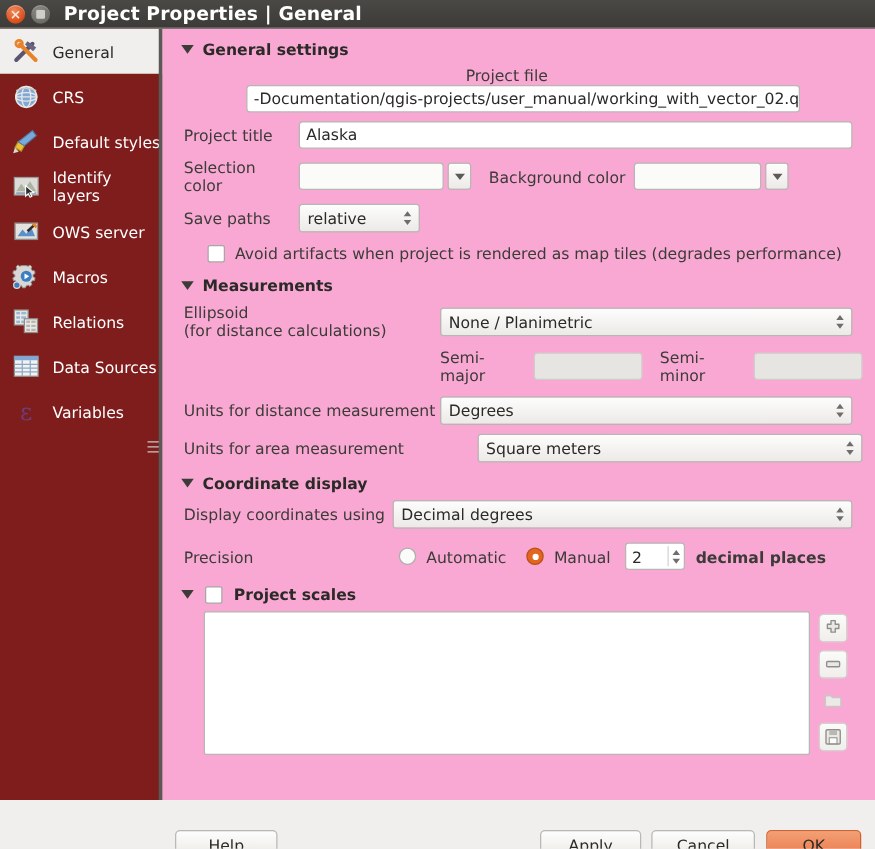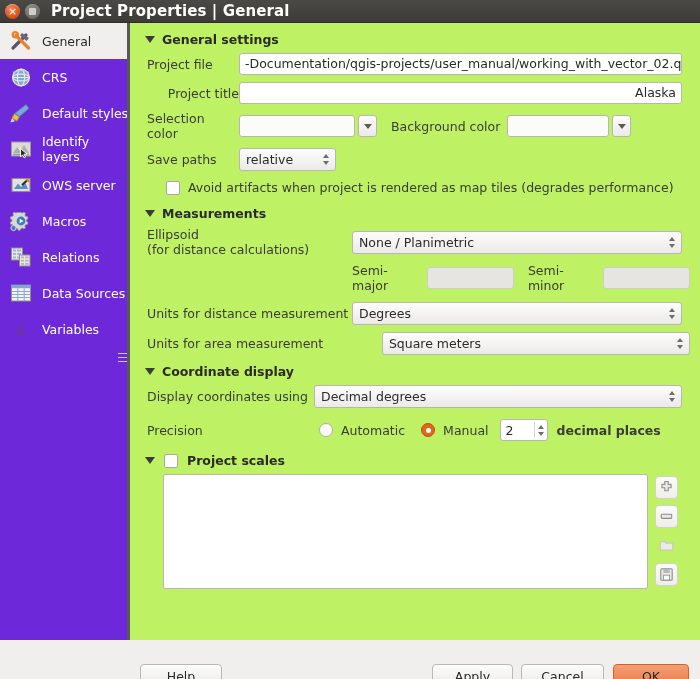--- a/index.html
+++ b/index.html
@@ -36,21 +36,21 @@
   .title-text {
     color: #ffffff; font-weight: bold; font-size: 15px;
     margin-left: 6px; letter-spacing: .1px;
   }
 
   
   .body-row { flex: 1 1 auto; display: flex; min-height: 0; }
 
   .sidebar {
     width: 130px; flex: 0 0 130px;
-    background: #6d28d9;
+    background: #7f1d1d;
     position: relative;
     padding-top: 0;
   }
   .side-item {
     height: 36px; display: flex; align-items: center;
     padding-left: 9px; gap: 9px;
     color: #ffffff; font-size: 12.5px;
     cursor: default; position: relative;
   }
   .side-item.selected { background: #f0efee; color: #2b2a27; }
@@ -63,21 +63,21 @@
   }
   .splitter-grip {
     position: absolute; right: 3px; top: 330px; width: 9px; height: 13px;
   }
   .splitter-grip i {
     display:block; width: 9px; height: 1px; background: #c9c8c4; margin-bottom: 3px;
   }
 
   
   .content {
-    flex: 1 1 auto; background: #bef264;
+    flex: 1 1 auto; background: #f9a8d4;
     position: relative; overflow: hidden;
     padding: 0 10px 0 12px;
   }
 
   .section-hdr {
     display: flex; align-items: center; gap: 7px;
     font-weight: bold; font-size: 12.5px; color: #2b2a27;
     margin: 9px 0 6px 3px;
   }
   .tri {
@@ -320,26 +320,26 @@
       </div>
     </div>
 
     <div class="content">
 
       <div class="section-hdr">
         <span class="tri"></span>
         <span>General settings</span>
       </div>
 
-      <div class="row" style="margin-left:5px;">
+      <div class="row" style="margin-left:5px;flex-direction:column;">
         <span class="lbl" style="width:92px;">Project file</span>
         <span class="tf" style="width:443px;">-Documentation/qgis-projects/user_manual/working_with_vector_02.qgs</span>
       </div>
 
-      <div class="row" style="margin-left:5px;text-align:right;">
+      <div class="row" style="margin-left:5px;">
         <span class="lbl" style="width:92px;">Project title</span>
         <span class="tf" style="width:443px;" placeholder="">Alaska</span>
       </div>
 
       <div class="row" style="margin-left:5px;">
         <span class="lbl" style="width:92px;">Selection color</span>
         <span class="colorbtn" style="width:116px;">
           <span class="sw" id="sel-sw" style="background: rgb(255, 255, 0);"></span>
         </span>
         <span class="dropbtn">

